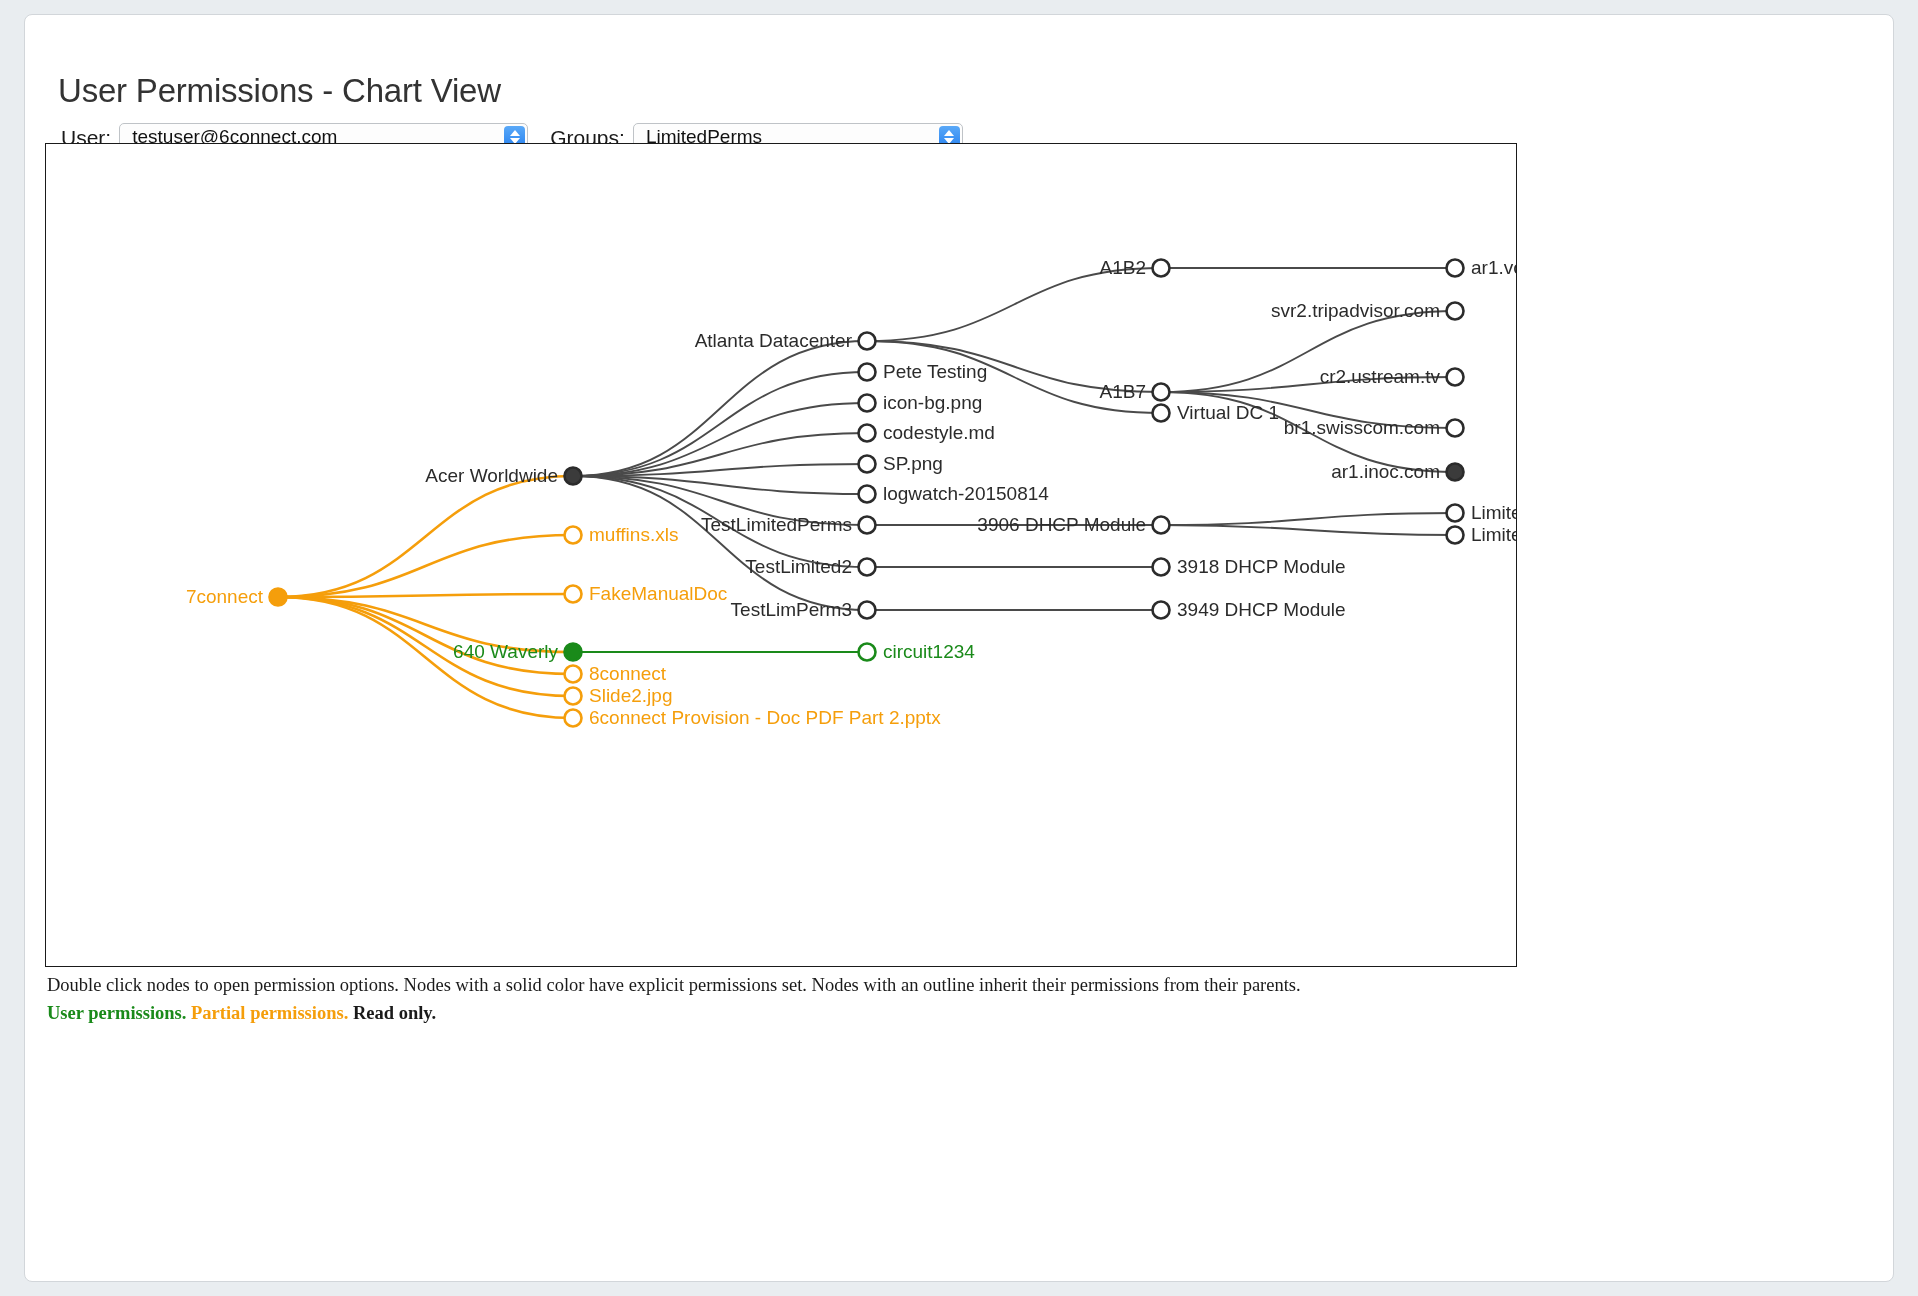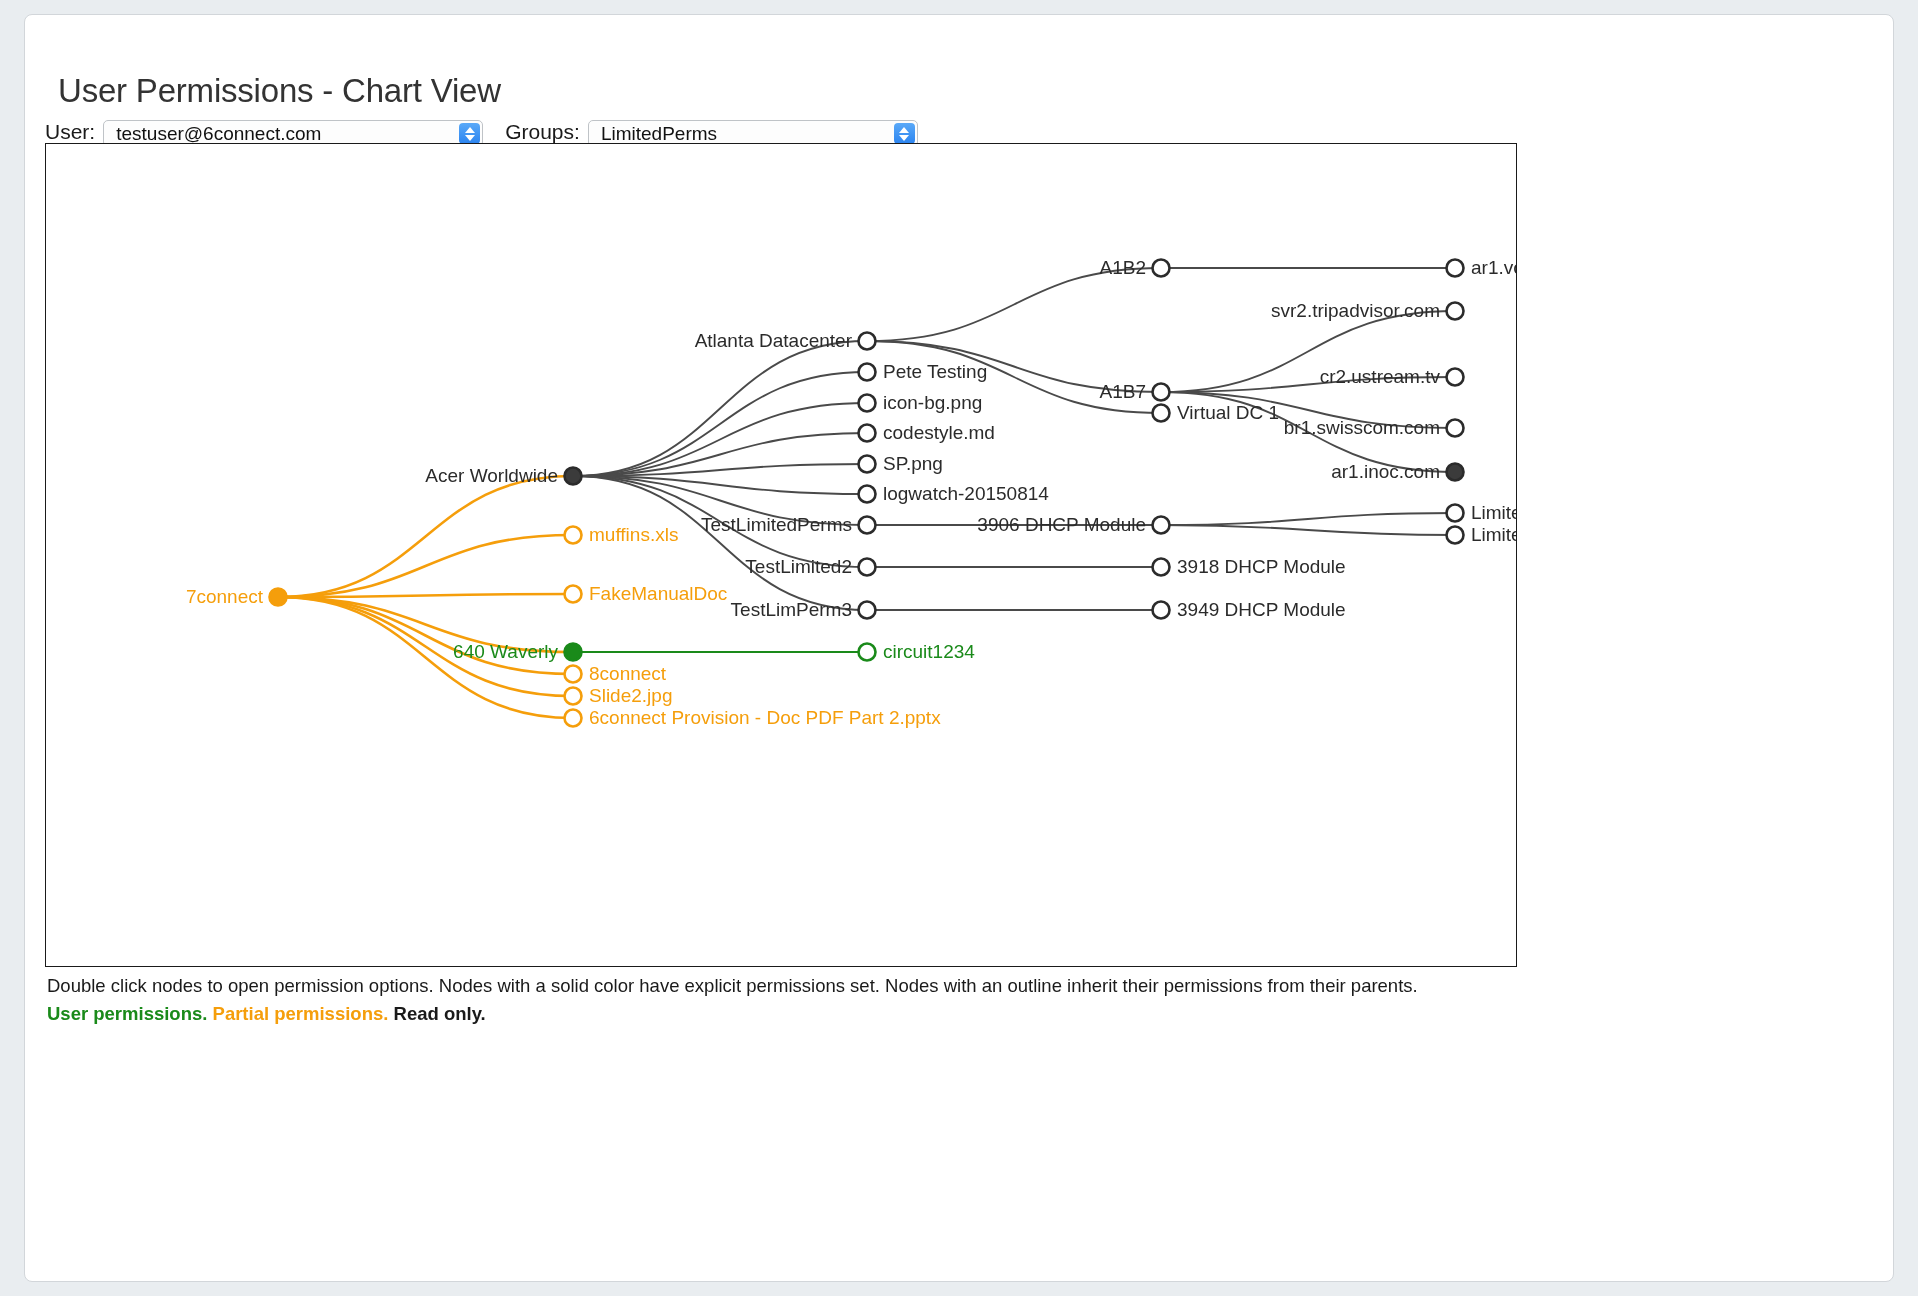--- a/index.html
+++ b/index.html
@@ -22,42 +22,42 @@
     position: absolute;
     left: 33px; top: 35px;
     font-size: 33px;
     color: #333333;
     font-weight: normal;
     letter-spacing: -0.2px;
     white-space: nowrap;
   }
   .ctl-row {
     position: absolute;
-    left: 20px; top: 105px;
+    left: 36px; top: 105px;
     display: flex;
-    align-items: flex-start;
+    align-items: flex-end;
     height: 30px;
   }
   .ctl-label {
     font-size: 21px;
     color: #1a1a1a;
     margin-right: 8px;
     white-space: nowrap;
   }
   .select-wrap {
     position: relative;
     display: inline-block;
     height: 27px;
     background: #fdfdfd;
     border: 1px solid #bfc3c7;
     border-radius: 5px;
     box-shadow: 0 1px 0 rgba(0,0,0,0.05);
     margin-right: 22px;
   }
-  .select-wrap.user { width: 380px; }
+  .select-wrap.user { width: 409px; }
   .select-wrap.groups { width: 330px; padding-left: 26px; }
   .select-value {
     position: absolute;
     left: 12px; top: 0;
     line-height: 25px;
     font-size: 19px;
     color: #111;
     white-space: nowrap;
     overflow: hidden;
   }
@@ -89,20 +89,21 @@
     overflow: hidden;
   }
   #chart-svg { display: block; }
 
   .legend-line {
     position: absolute;
     left: 22px;
     font-size: 18.5px;
     color: #1a1a1a;
     white-space: nowrap;
+    font-family: Liberation Serif, serif;
   }
   #legend-help { top: 960px; }
   #legend-key  { top: 988px; font-weight: bold; }
   .k-full { color: #1a8a1a; }
   .k-partial { color: #f59e0b; }
   .k-read { color: #1a1a1a; }
 </style>
 </head>
 <body>
 

